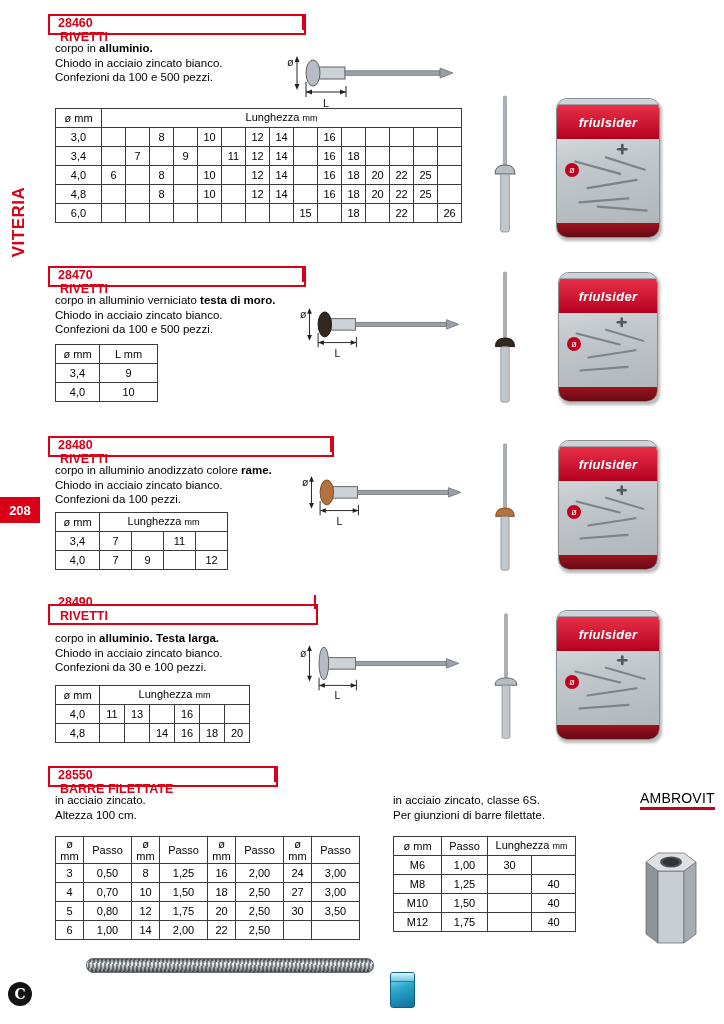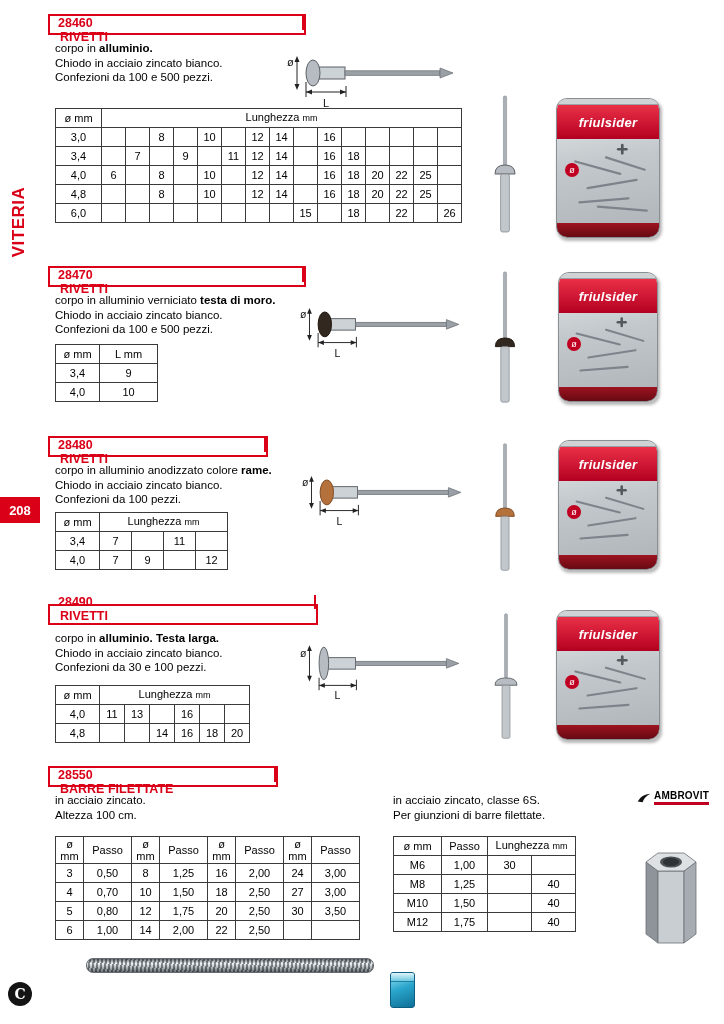--- a/index.html
+++ b/index.html
@@ -76,21 +76,21 @@
   svg.hexnut{position:absolute;}
 
   
   .bluebox{position:absolute;width:25px;height:36px;border:1px solid #0b5f82;border-radius:3px;
     background:linear-gradient(160deg,#9fe4f2 0%,#2aa6cc 45%,#0f6f96 100%);}
   .bluebox .lid{position:absolute;left:0;right:0;top:0;height:9px;border-radius:2px 2px 0 0;
     background:linear-gradient(#dff4fa,#6cc8e0);border-bottom:1px solid #1a7ea5;}
 
   
   .ambrovit{position:absolute;display:flex;align-items:center;gap:3px;}
-  .amb-name{font-weight:bold;font-size:10px;letter-spacing:.2px;display:block;text-align:center;}
+  .amb-name{font-weight:normal;font-size:14px;letter-spacing:.2px;display:block;text-align:center;}
   .amb-bar{display:block;height:3px;background:var(--bagred);margin-top:1px;}
 </style>
 </head>
 <body>
 
 <div class="page">
 
   <div class="side-label">VITERIA</div>
   <div class="page-num">208</div>
   <div class="corner-logo">
@@ -340,21 +340,21 @@
           <line x1="60" y1="10" x2="68" y2="10"></line>
             <line x1="64" y1="6" x2="64" y2="14"></line>
         </g>
       </svg>
       <span class="bag-dot">ø</span>
       <div class="bag-foot"></div>
     </div>
   </section>
 
   <section class="sec" style="top:436px;width:660px;height:160px;">
-    <div class="sec-header" style="width:220px;">
+    <div class="sec-header" style="width:286px;">
       <span class="sec-code">28480</span>
       <span class="sec-title">RIVETTI</span>
     </div>
     <div class="desc" style="left:7px;top:27px;">
       <div><span>corpo in alluminio anodizzato colore </span><b>rame.</b></div>
       <div><span>Chiodo in acciaio zincato bianco.</span><b></b></div>
       <div><span>Confezioni da 100 pezzi.</span><b></b></div>
     </div>
 
     <svg class="drawing" viewBox="0 0 188 64" style="left:252px;top:34px;width:180px;height:62px;">

